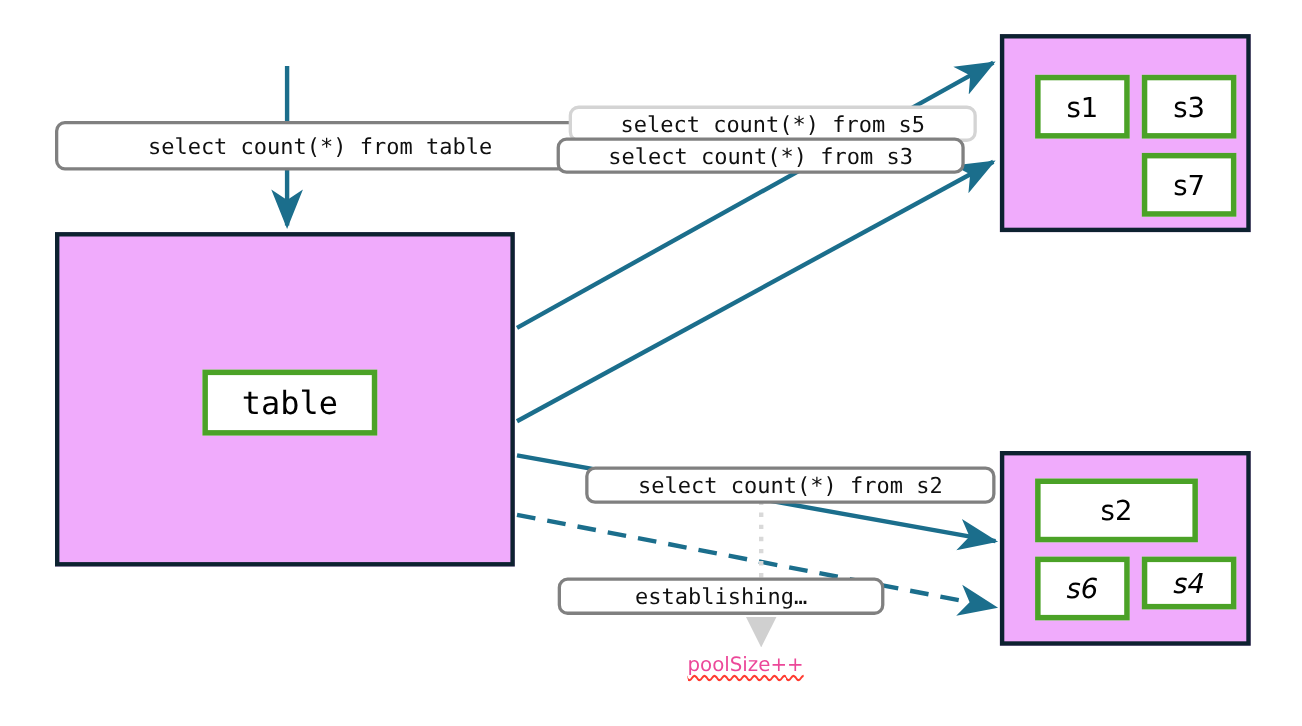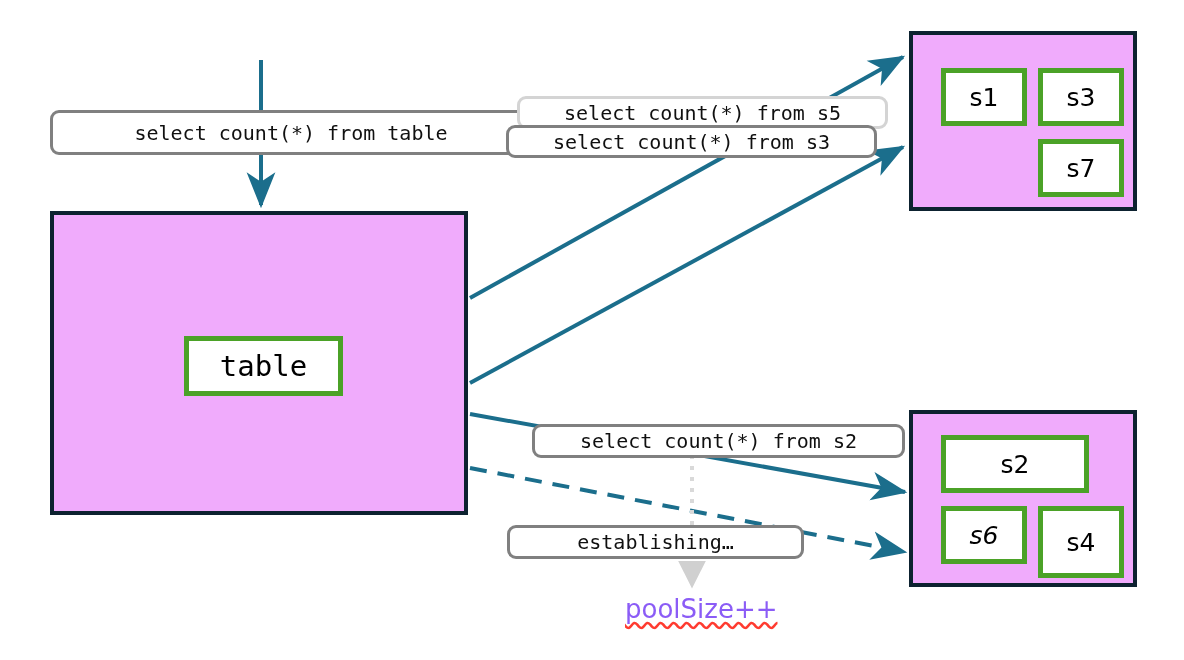--- a/index.html
+++ b/index.html
@@ -76,22 +76,22 @@
   }
   .pill.front {
     z-index: 3;
     text-align: right;
   }
 
   
   .ghost-text {
     position: absolute;
     font-family: "DejaVu Sans", sans-serif;
-    font-size: 26px;
-    color: #8b5cf6;
+    font-size: 18px;
+    color: #ec4899;
     white-space: nowrap;
     text-decoration: underline wavy #ff3b30;
     text-decoration-skip-ink: none;
     text-underline-offset: 3px;
   }
 </style>
 </head>
 <body>
 
 <div id="canvas">
@@ -142,21 +142,21 @@
 
   <div class="teal-box" style="left:909px; top:31px; width:228px; height:180px;">
     <div class="node sans" style="left:28px; top:33px; width:86px; height:58px;">s1</div>
     <div class="node sans" style="left:125px; top:33px; width:86px; height:58px;">s3</div>
     <div class="node sans" style="left:125px; top:104px; width:86px; height:58px;">s7</div>
   </div>
 
   <div class="teal-box" style="left:909px; top:410px; width:228px; height:177px;">
     <div class="node sans" style="left:28px; top:21px; width:148px; height:58px;text-align:right;">s2</div>
     <div class="node sans" style="left:28px; top:92px; width:86px; height:58px;font-style:italic;">s6</div>
-    <div class="node sans" style="left:125px; top:92px; width:86px; height:72px;">s4</div>
+    <div class="node sans" style="left:125px; top:92px; width:86px; height:48px;font-style:italic;">s4</div>
   </div>
 
   <div class="pill faded" style="left:506px; top:96px; width:371px; height:33px;margin-left:11px;">select count(*) from s5</div>
 
   <div class="pill front" style="left:506px; top:125px; width:371px; height:33px;">select count(*) from s3</div>
 
 
   <div class="pill front" style="left:504px; top:424px; width:373px; height:34px;margin-left:28px;">select count(*) from s2</div>
 
   <div class="pill front" style="left:507px; top:513px; width:297px; height:34px;margin-top:12px;">establishing…</div>

